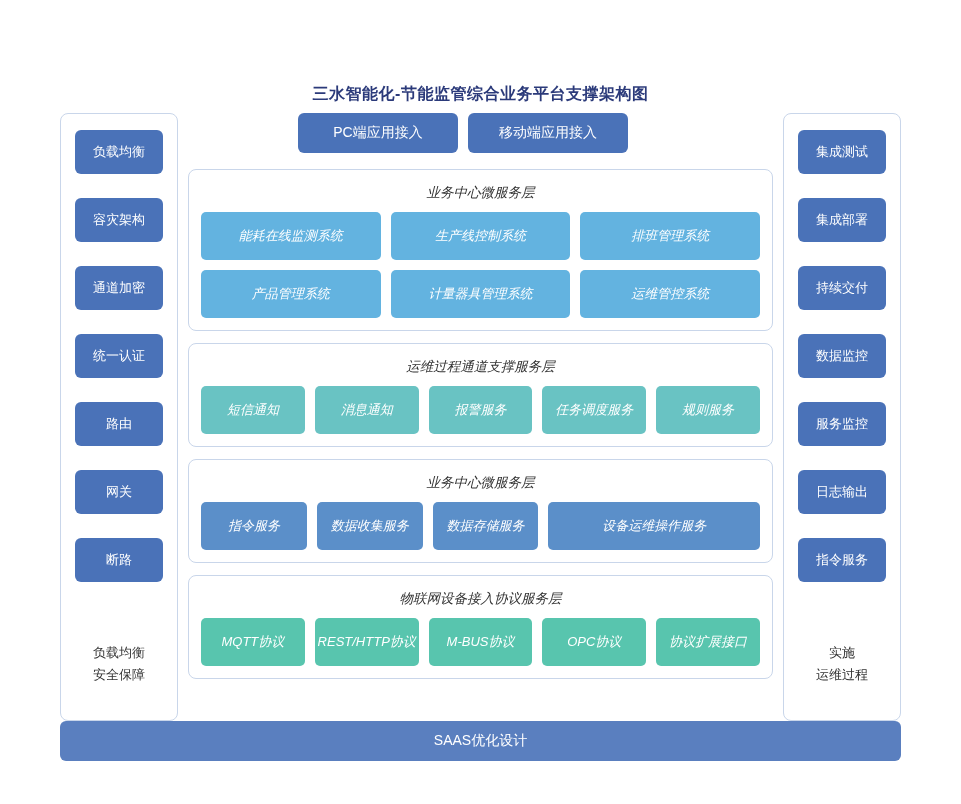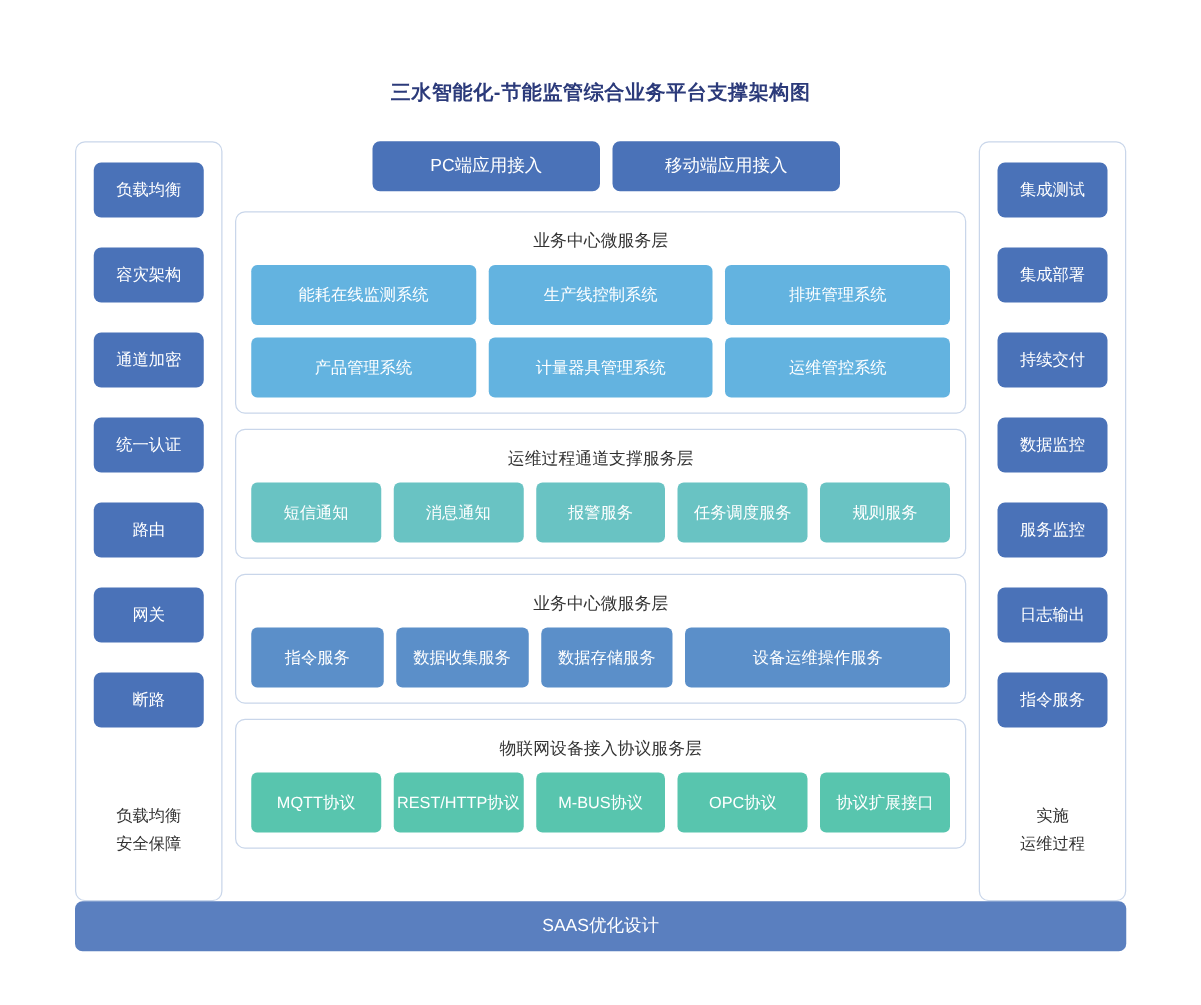--- a/index.html
+++ b/index.html
@@ -13,21 +13,21 @@
     font-family: "Liberation Sans", sans-serif;
     color: #333;
     position: relative;
     overflow: hidden;
   }
   .page-title {
     text-align: center;
     font-size: 16px;
     font-weight: bold;
     color: #2b3a7a;
-    padding-top: 64px;
+    padding-top: 84px;
     letter-spacing: 0.5px;
   }
   .diagram {
     position: absolute;
     left: 60px;
     top: 113px;
     width: 841px;
     height: 660px;
     display: flex;
     flex-direction: column;
@@ -78,37 +78,38 @@
     flex-direction: column;
   }
   .top-row {
     display: flex;
     gap: 10px;
     justify-content: flex-start;
     margin-bottom: 16px;
     padding-left: 110px;
   }
   .entry-chip {
-    width: 182px;
+    width: 160px;
     height: 40px;
     background: #4a72b8;
     color: #fff;
     border-radius: 6px;
     display: flex;
     align-items: center;
     justify-content: center;
     font-size: 14px;
   }
   .layer {
     border: 1px solid #c9d6ea;
     border-radius: 8px;
     background: #ffffff;
     padding: 10px 12px 12px 12px;
     margin-bottom: 12px;
     box-sizing: border-box;
+    font-style: italic;
   }
   .layer-title {
     text-align: center;
     font-size: 13.5px;
     color: #333;
     margin: 4px 0 10px 0;
   }
   .chip-row {
     display: flex;
     gap: 10px;

